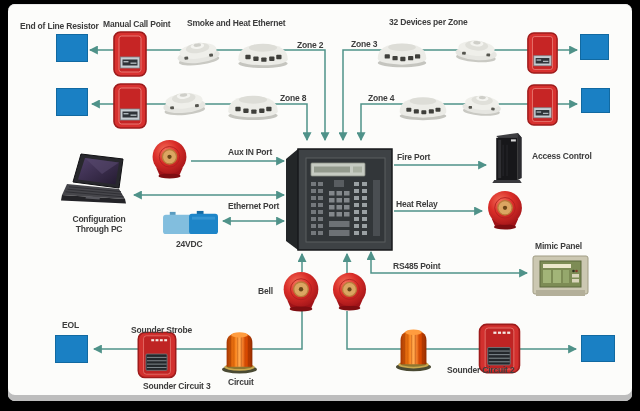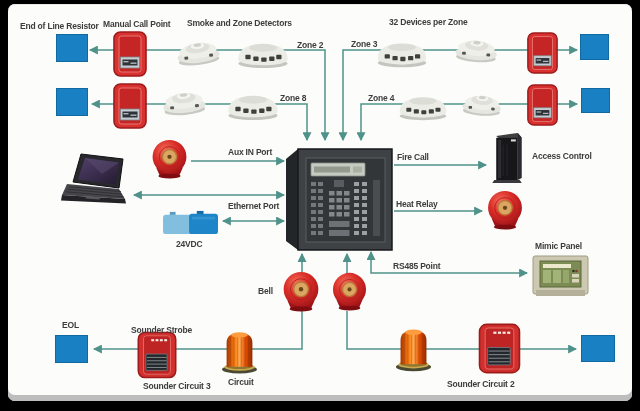--- a/index.html
+++ b/index.html
@@ -333,33 +333,35 @@
   <svg class="dev" style="left:395px;top:325px" width="37" height="47">
       <use href="#s-strobe"></use>
     </svg>
   <svg class="dev" style="left:478px;top:321px" width="43" height="55">
       <use href="#s-sounder"></use>
     </svg>
   <div class="eol" style="left:581px;top:335px;width:34px;height:27px"></div>
 
   <span class="lbl" style="left:20px;top:21px">End of Line Resistor</span>
   <span class="lbl" style="left:103px;top:19px">Manual Call Point</span>
-  <span class="lbl" style="left:187px;top:18px">Smoke and Zone Detectors</span>
+  <span class="lbl" style="left:187px;top:18px">Smoke and Heat Ethernet</span>
   <span class="lbl" style="left:389px;top:17px">32 Devices per Zone</span>
   <span class="lbl" style="left:297px;top:40px">Zone 2</span>
   <span class="lbl" style="left:280px;top:93px">Zone 8</span>
   <span class="lbl" style="left:351px;top:39px">Zone 3</span>
   <span class="lbl" style="left:368px;top:93px">Zone 4</span>
   <span class="lbl" style="left:228px;top:147px">Aux IN Port</span>
   <span class="lbl" style="left:228px;top:201px">Ethernet Port</span>
+  <span class="lbl multi" style="left:67px;top:214px;width:64px">Configuration
+Through PC</span>
   <span class="lbl" style="left:176px;top:239px">24VDC</span>
-  <span class="lbl" style="left:397px;top:152px">Fire Call</span>
+  <span class="lbl" style="left:397px;top:152px">Fire Port</span>
   <span class="lbl" style="left:396px;top:199px">Heat Relay</span>
   <span class="lbl" style="left:532px;top:151px">Access Control</span>
   <span class="lbl" style="left:393px;top:261px">RS485 Point</span>
   <span class="lbl" style="left:535px;top:241px">Mimic Panel</span>
   <span class="lbl" style="left:258px;top:286px">Bell</span>
   <span class="lbl" style="left:62px;top:320px">EOL</span>
   <span class="lbl" style="left:131px;top:325px">Sounder Strobe</span>
   <span class="lbl" style="left:143px;top:381px">Sounder Circuit 3</span>
   <span class="lbl" style="left:228px;top:377px">Circuit</span>
-  <span class="lbl" style="left:447px;top:379px">Sounder Circuit 2</span>
+  <span class="lbl" style="left:447px;top:365px">Sounder Circuit 2</span>
 </div>
 
 </body></html>

